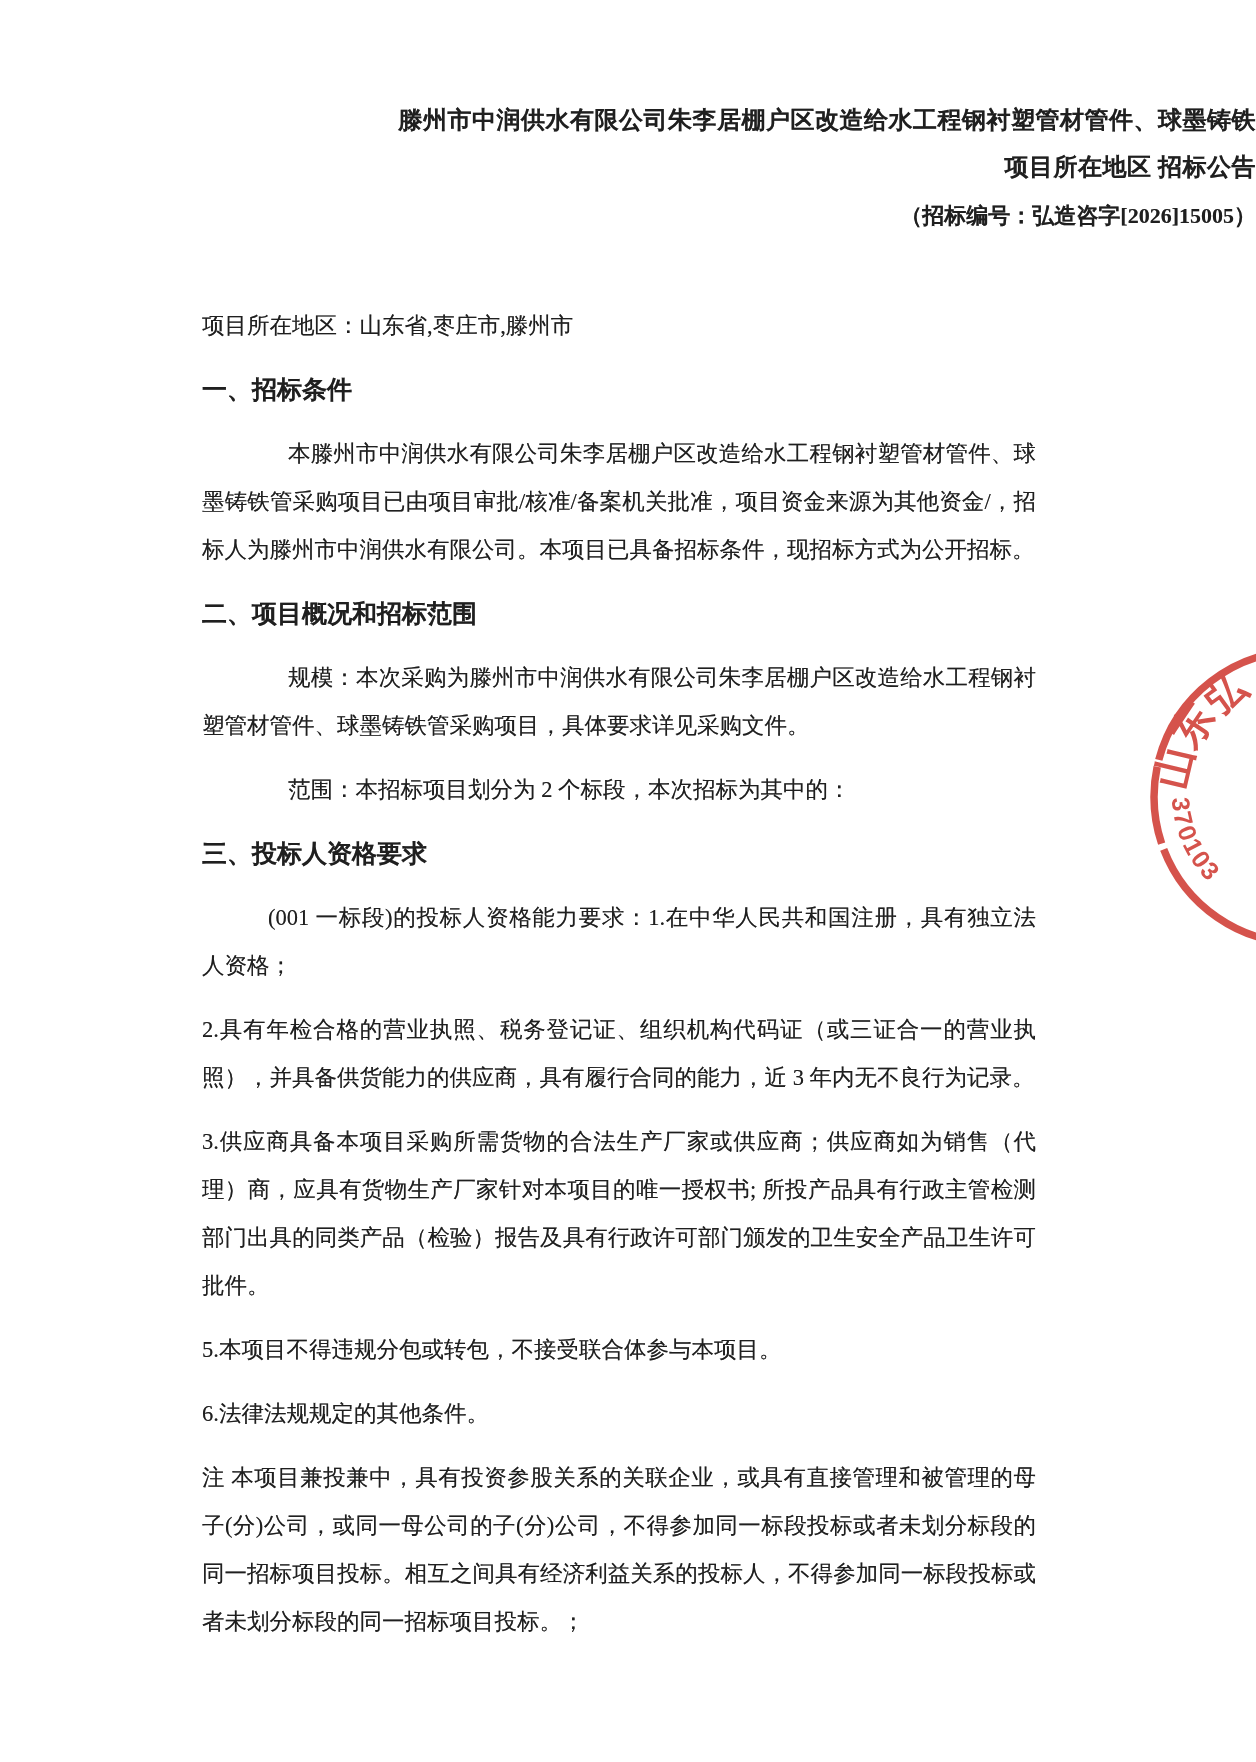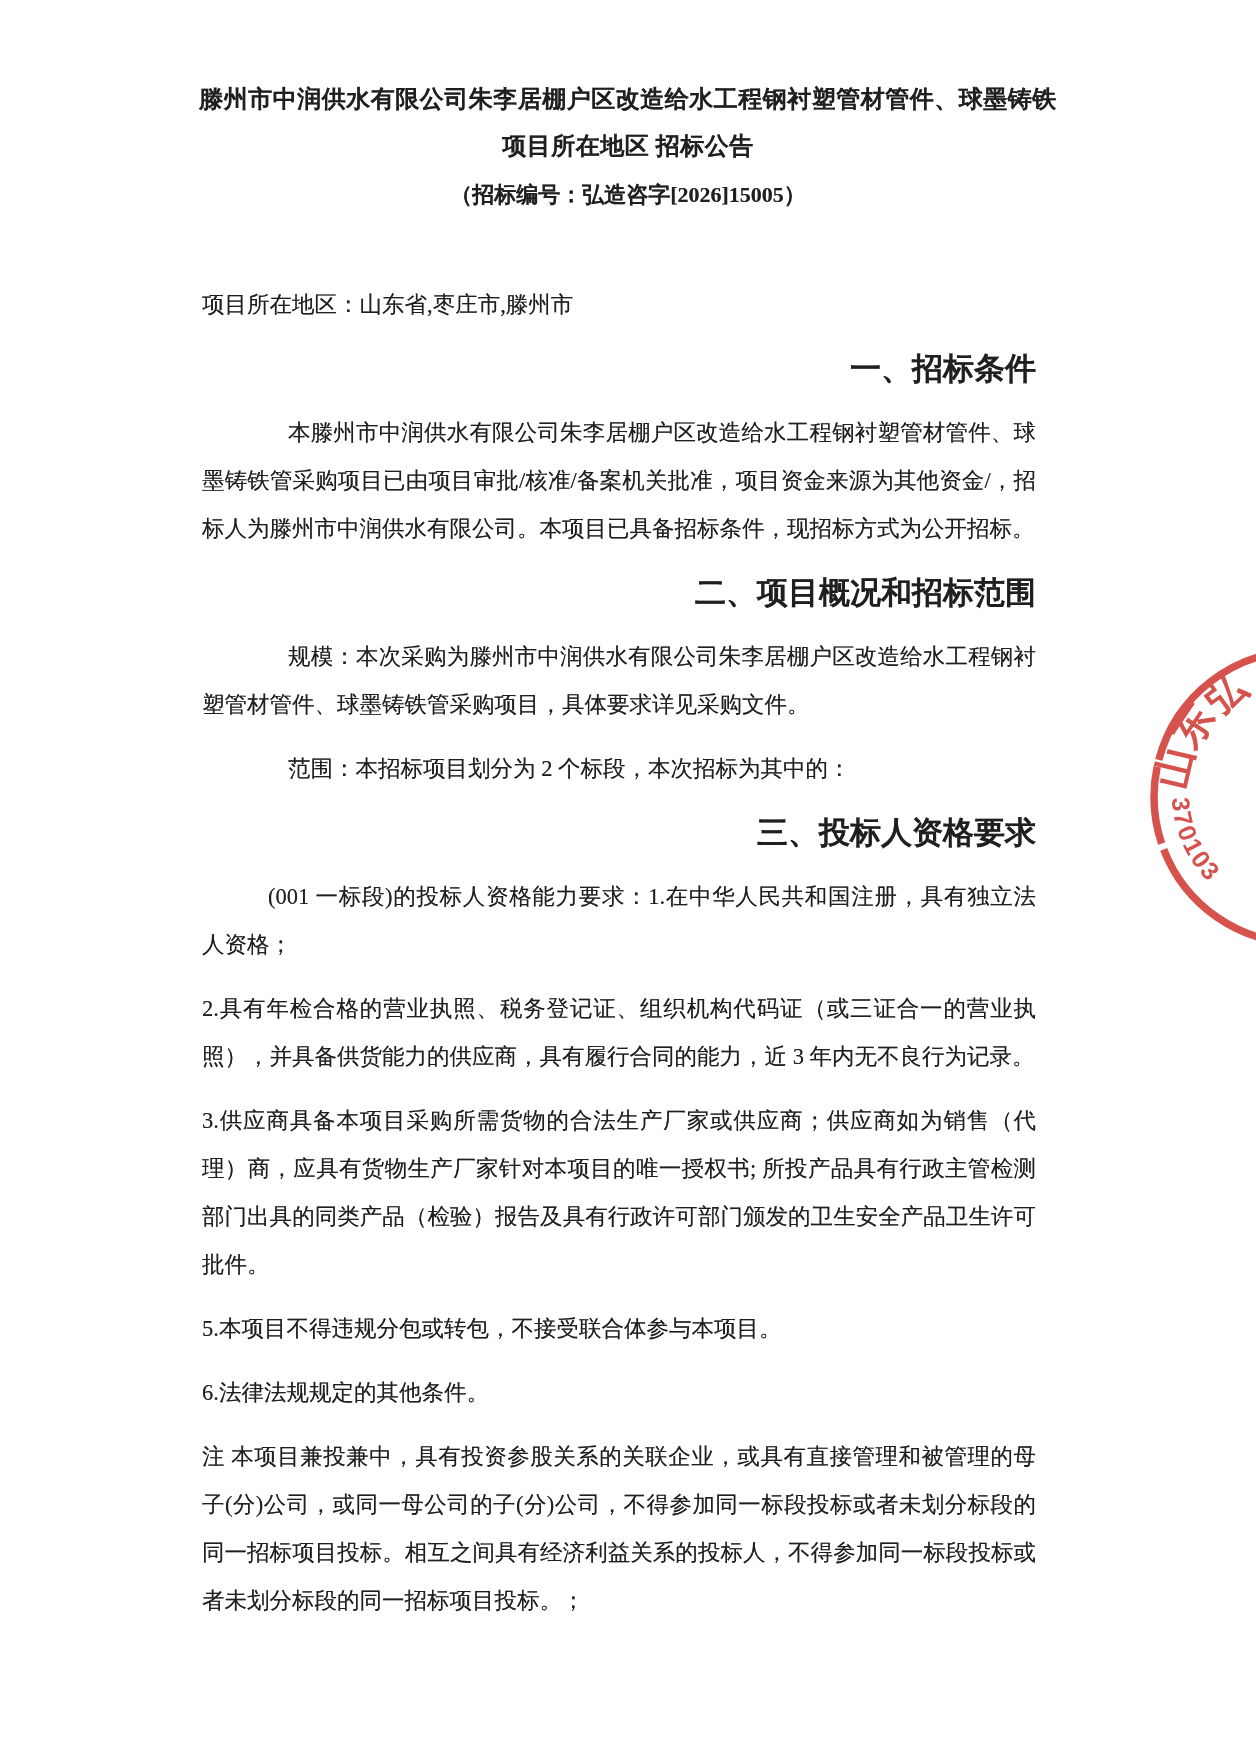--- a/index.html
+++ b/index.html
@@ -7,22 +7,22 @@
     position:relative;
     width:1256px;height:1762px;
     margin:0 auto;
     background:#ffffff;
     overflow:hidden;
     font-family:"Liberation Serif","DejaVu Serif",serif;
     color:#1f1f1f;
   }
   .scan-text{ text-shadow:0 0 0.6px rgba(25,25,25,0.55); }
   .title-block{
-    padding-top:76px;
-    text-align:center;
+    padding-top:97px;
+    text-align:right;
     line-height:47px;
     font-family:Liberation Serif, serif;
   }
   .title-line{
     font-size:24px;
     font-weight:700;
     letter-spacing:0.5px;
   }
   .tender-no{
     font-size:22px;
@@ -32,24 +32,24 @@
   .body-col{
     margin:63px 0 0 186px;
     width:866px;
     font-size:22.5px;
     line-height:48px;
     text-align:justify;
     text-justify:inter-ideograph;
   }
   .body-col p{ margin:16px; }
   .sec-heading{
-    font-size:31px;
+    font-size:25px;
     font-weight:700;
     margin:5px 0 2px 0;
-    text-align:right;
+    text-align:left;
   }
   .ind{ text-indent:86px; }
   .ind2{ text-indent:66px; }
   .flush{ text-indent:0; }
   #stamp-svg{
     position:absolute;
     left:0;top:0;
     width:1256px;height:1762px;
     pointer-events:none;
   }

